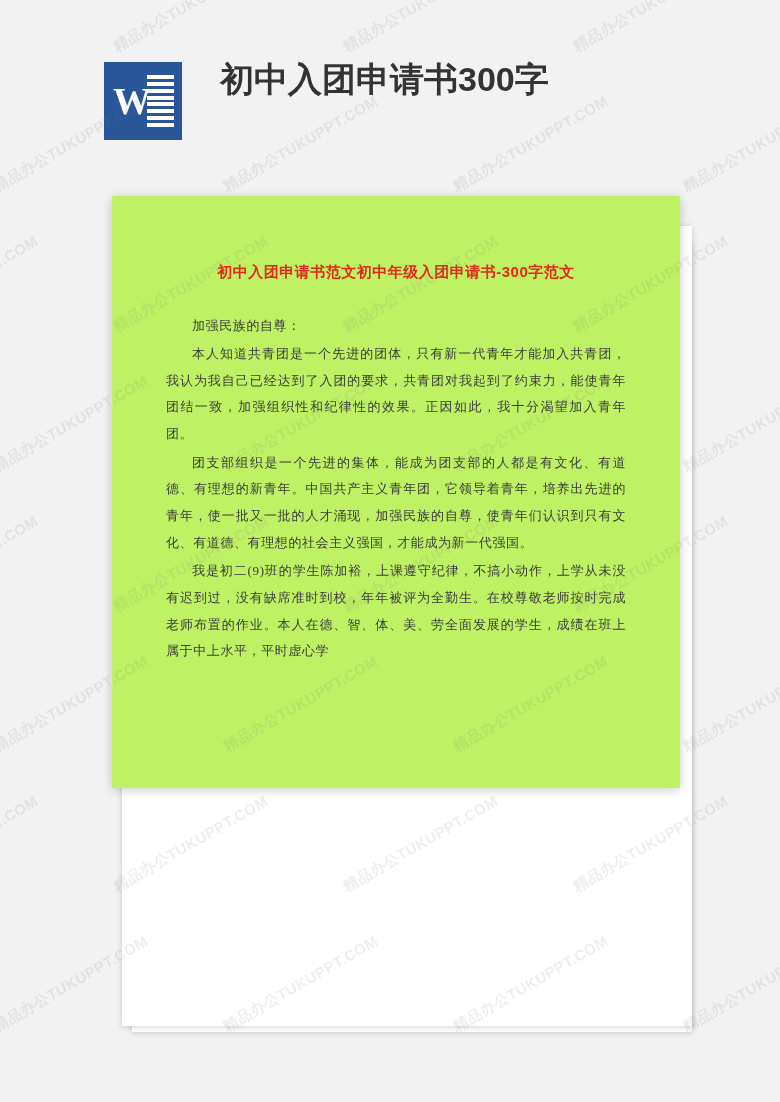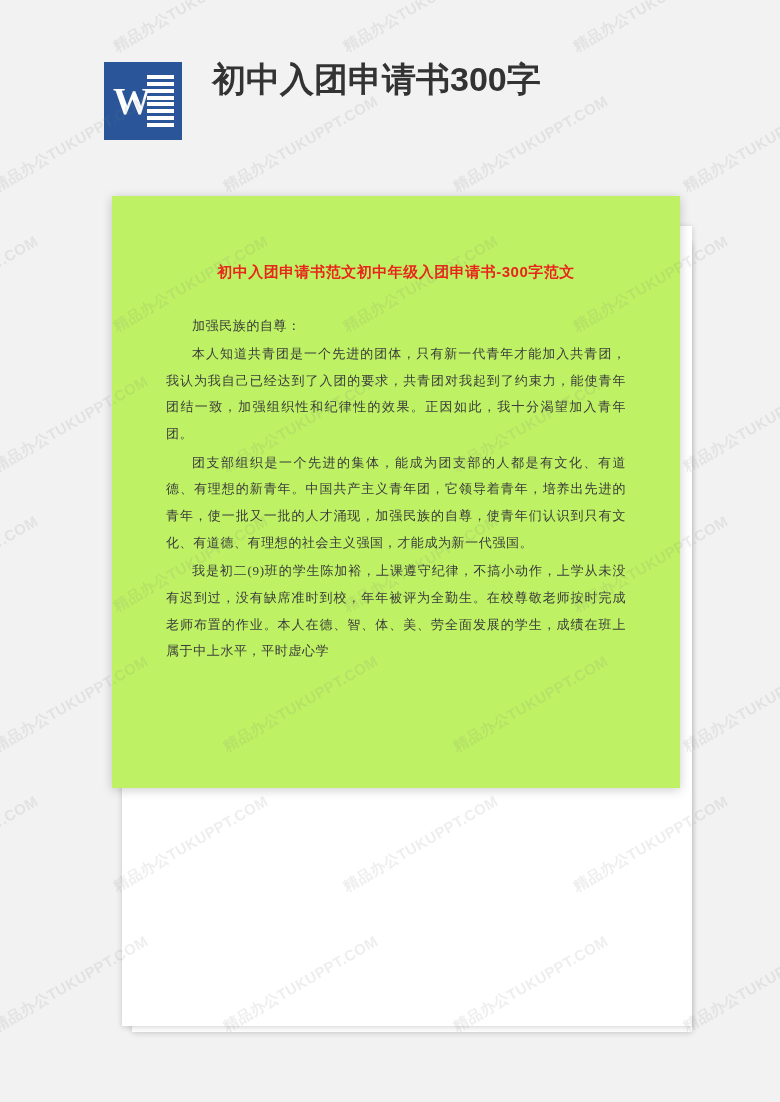--- a/index.html
+++ b/index.html
@@ -72,21 +72,21 @@
     display: flex;
     flex-direction: column;
     justify-content: space-between;
   }
   .word-icon .lines i {
     display: block;
     height: 4px;
     background: #ffffff;
   }
   .header-title {
-    margin-left: 30px;
+    margin-left: 38px;
     color: #333333;
     font-size: 34px;
     font-weight: bold;
     line-height: 1.38;
     font-family: "Liberation Sans", sans-serif;
     word-break: break-all;
   }
 
   
   .pages {

